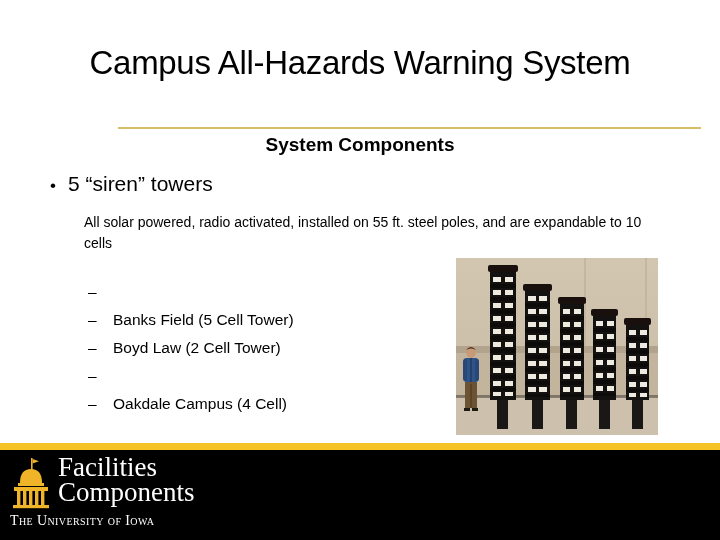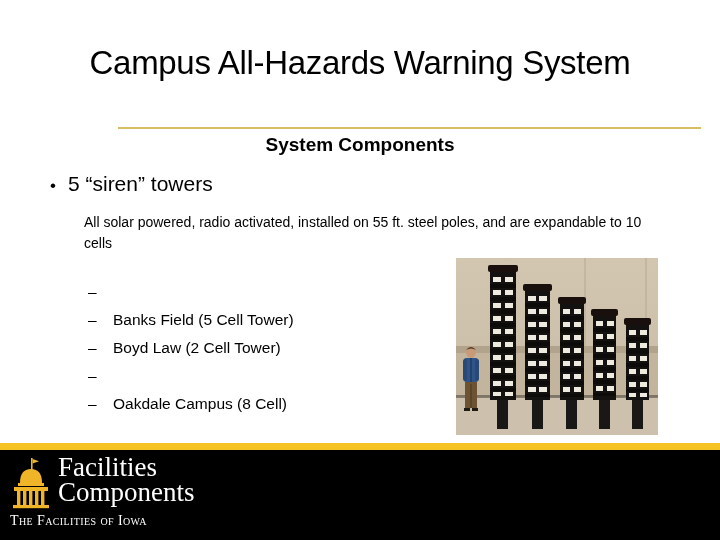--- a/index.html
+++ b/index.html
@@ -195,21 +195,21 @@
     </li>
     <li>
       <span class="dash">–</span>
       <span>Boyd Law (2 Cell Tower)</span>
     </li>
     <li>
       <span class="dash">–</span>
     </li>
     <li>
       <span class="dash">–</span>
-      <span>Oakdale Campus (8 Cell)</span>
+      <span>Oakdale Campus (4 Cell)</span>
     </li>
   </ul>
 
   <div id="siren-photo">
     <svg width="202" height="177" viewBox="0 0 202 177" xmlns="http://www.w3.org/2000/svg">
       <defs>
         <linearGradient id="wallg" x1="0" y1="0" x2="0" y2="1">
           <stop offset="0%" stop-color="#d3c6b1"></stop>
           <stop offset="100%" stop-color="#c8bba6"></stop>
         </linearGradient>
@@ -423,15 +423,15 @@
 
         <rect x="3" y="48" width="36" height="3.2" fill="#f0b429"></rect>
       </svg>
     </span>
     <span id="footer-wordmark">
       <span class="fm-line">Facilities</span>
       <span class="fm-line">Components</span>
     </span>
   </div>
 
-  <div id="footer-university">The Facilities of Iowa</div>
+  <div id="footer-university">The University of Iowa</div>
 
 </div>
 
 </body></html>

